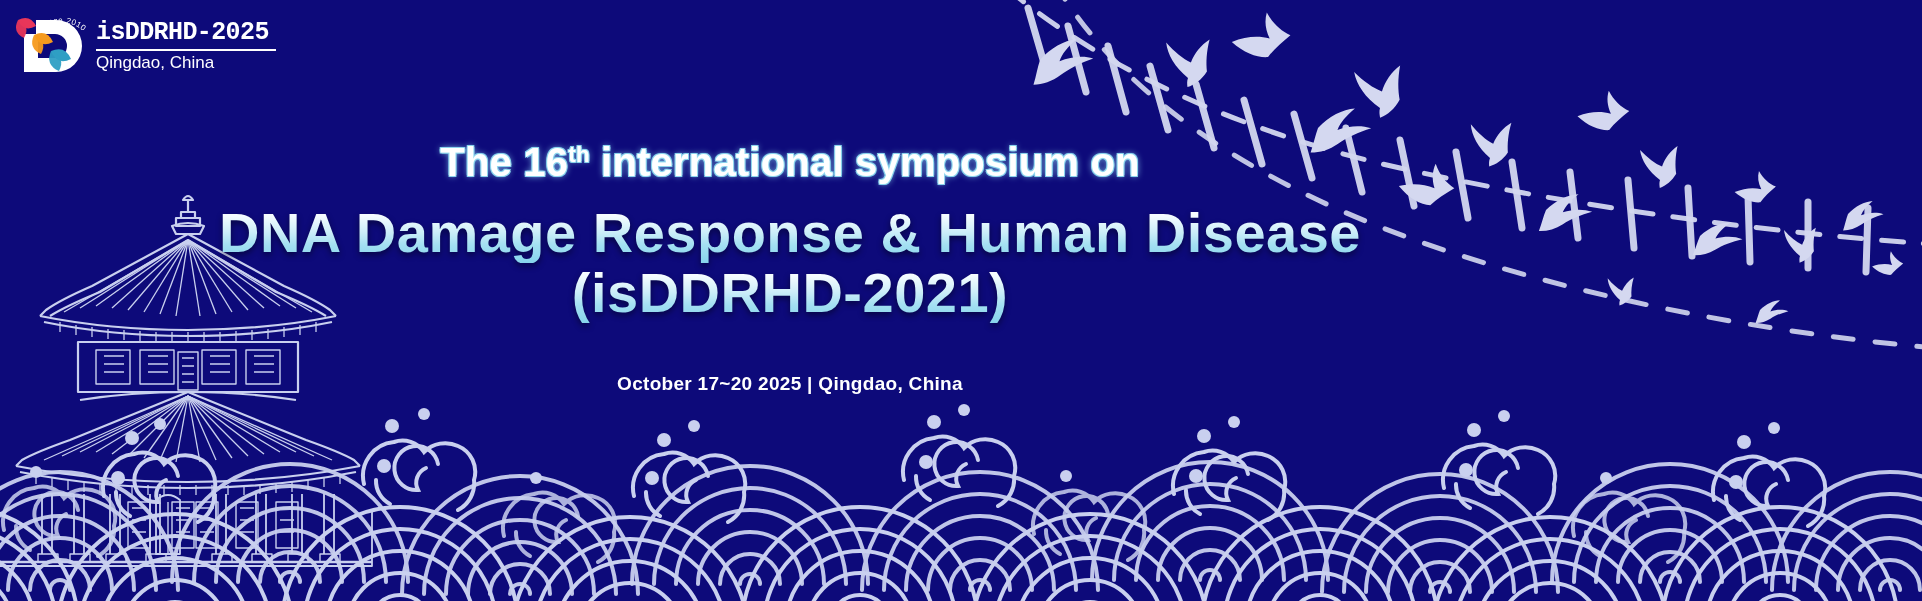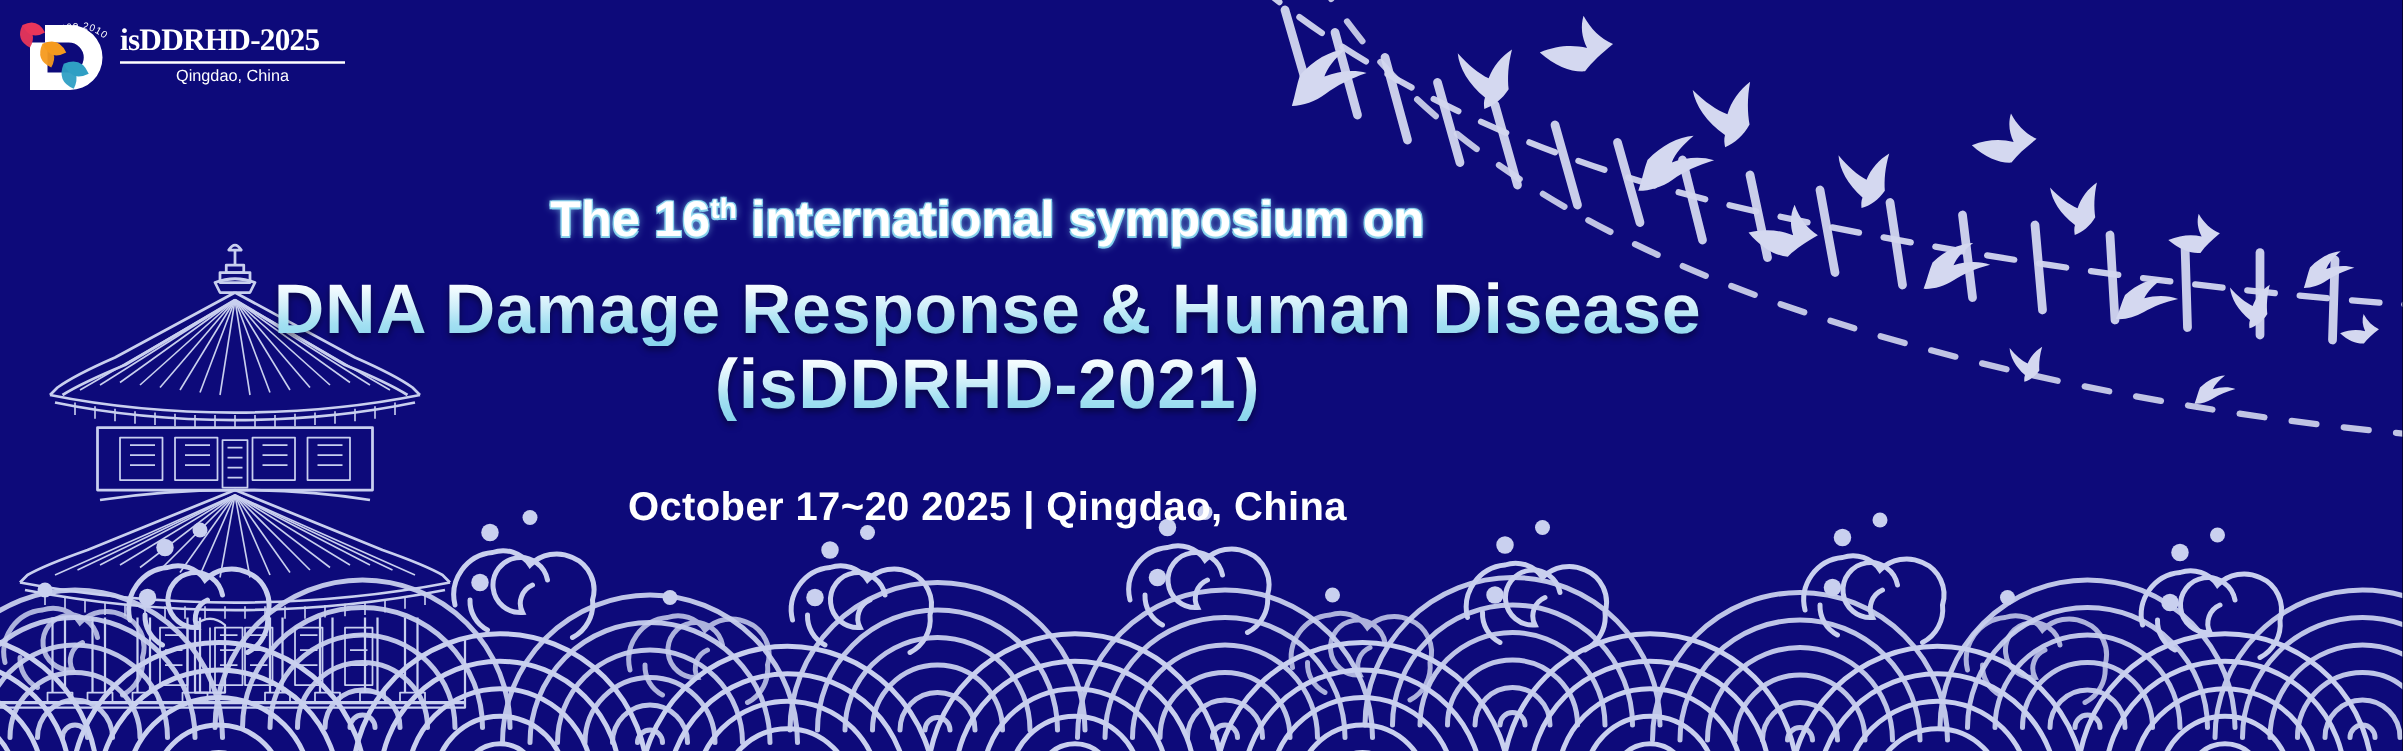--- a/index.html
+++ b/index.html
@@ -43,42 +43,42 @@
     top: 16px;
     width: 180px;
   }
   #logo-title {
     color: #ffffff;
     font-size: 25px;
     font-weight: bold;
     letter-spacing: -0.6px;
     line-height: 1;
     white-space: nowrap;
-    font-family: Liberation Serif, serif;
+    font-family: Liberation Mono, monospace;
   }
   #logo-rule {
     height: 2px;
     background: #ffffff;
     margin: 4px 0 3px 0;
     width: 100%;
   }
   #logo-sub {
     color: #ffffff;
-    font-size: 13px;
+    font-size: 17px;
     font-weight: normal;
     line-height: 1;
     white-space: nowrap;
-    text-align: center;
+    text-align: left;
   }
 
   
   #text-block {
     position: absolute;
     left: 0;
-    top: 15px;
+    top: 1px;
     width: 1580px;
     text-align: center;
     z-index: 30;
   }
   #title-line1 {
     margin-top: 140px;
     font-size: 40px;
     font-weight: bold;
     color: #ffffff;
     letter-spacing: 0.2px;
@@ -105,21 +105,21 @@
     -webkit-background-clip: text;
     background-clip: text;
     color: transparent;
     -webkit-text-fill-color: transparent;
     filter: drop-shadow(0 3px 3px rgba(0,0,0,0.45));
   }
   #title-line2 { margin-top: 20px; }
   #title-line3 { margin-top: 0px; }
   #date-line {
     margin-top: 50px;
-    font-size: 32px;
+    font-size: 19px;
     font-weight: bold;
     color: #ffffff;
     letter-spacing: 0.3px;
   }
 </style>
 </head>
 <body>
 
 <div id="banner">
 

